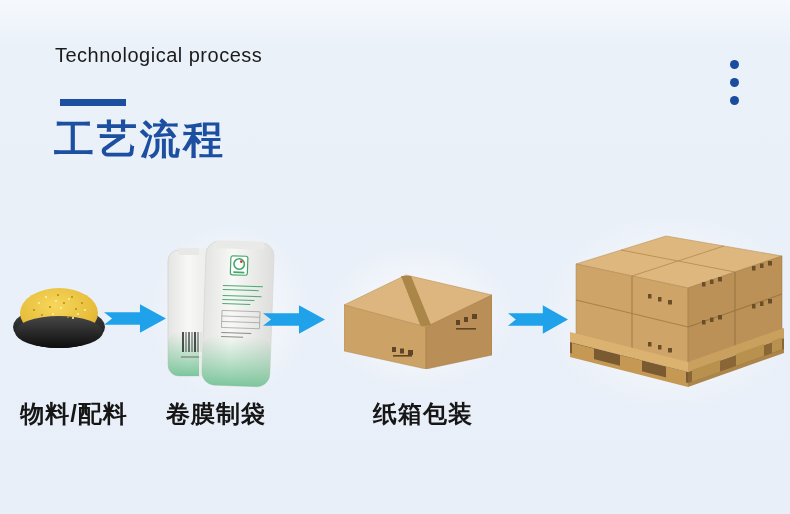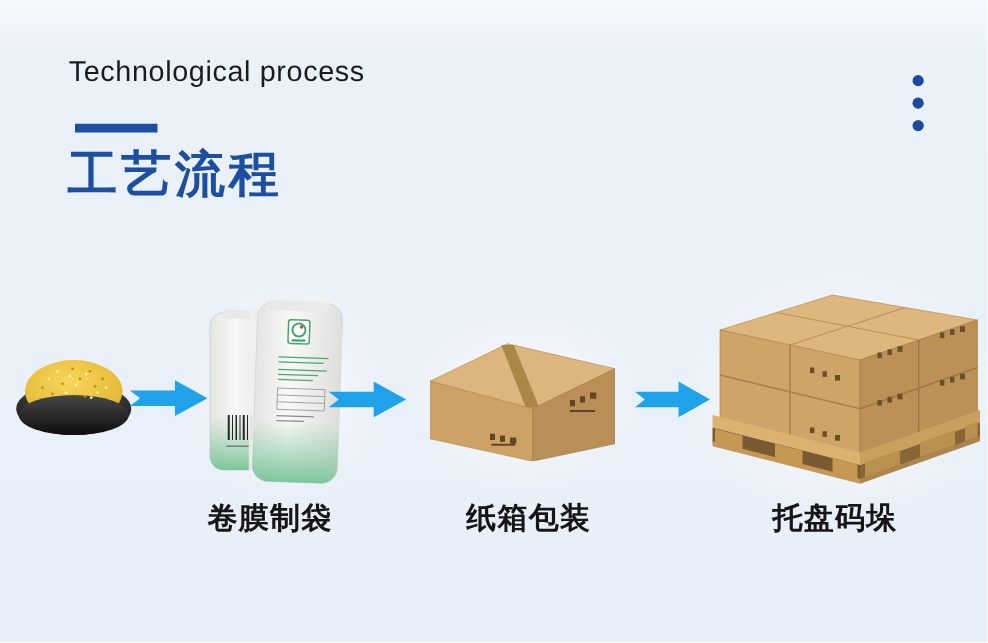--- a/index.html
+++ b/index.html
@@ -2,21 +2,21 @@
 <html><head>
 <meta charset="utf-8">
 <style>
   html,body{margin:0;padding:0;}
   .stage{
     position:relative;width:790px;height:514px;overflow:hidden;
     background:linear-gradient(180deg,#f5f9fd 0%,#ebf1f9 9%,#e9eff8 100%);
     font-family:"Liberation Sans","DejaVu Sans",sans-serif;
   }
   .halo{position:absolute;background:radial-gradient(ellipse at center,rgba(255,255,255,.85) 0%,rgba(255,255,255,0) 72%);pointer-events:none;}
-  .title-en{position:absolute;left:55px;top:44px;font-size:23px;color:#1b1b1b;letter-spacing:.5px;}
+  .title-en{position:absolute;left:55px;top:44px;font-size:20px;color:#1b1b1b;letter-spacing:.5px;}
   .title-dash{position:absolute;left:60px;top:99px;width:66px;height:7px;background:#1d4fa1;}
   .title-cn{position:absolute;left:54px;top:112px;font-size:40px;font-weight:900;color:#1d4fa1;letter-spacing:3px;}
   .dots{position:absolute;left:730px;top:60px;width:10px;height:46px;}
   .dots i{position:absolute;left:0;width:9px;height:9px;border-radius:50%;background:#1a4b9e;}
   .dots i:nth-child(1){top:0;}
   .dots i:nth-child(2){top:18px;}
   .dots i:nth-child(3){top:36px;}
   .arrow{
     position:absolute;background:#1fa2ea;
     clip-path:polygon(0 30%,58% 30%,58% 4%,100% 50%,58% 96%,58% 70%,0 70%,13% 50%);
@@ -210,17 +210,17 @@
       <polygon points="52,121 74,126.5 74,139 52,133" fill="#c59853"></polygon>
       <polygon points="98,132.5 118,137.5 118,150 98,145" fill="#c59853"></polygon>
       <polygon points="124,136 152,126 152,138 124,148" fill="#b8914f"></polygon>
       <polygon points="168,120 196,110 196,122 168,132" fill="#b8914f"></polygon>
       <polygon points="204,107 214,103.5 214,115.5 204,119" fill="#b8914f"></polygon>
       <polygon points="2,119 120,149 120,153 2,123" fill="#c59853"></polygon>
       <polygon points="120,149 216,115 216,119 120,153" fill="#ab854a"></polygon>
     </svg>
   </div>
 
+  <div class="step-label" style="left:74px;">物料/配料</div>
   <div class="step-label" style="left:216px;">卷膜制袋</div>
   <div class="step-label" style="left:423px;">纸箱包装</div>
-  <div class="step-label" style="left:668px;">托盘码垛</div>
 
 </div>
 
 </body></html>

